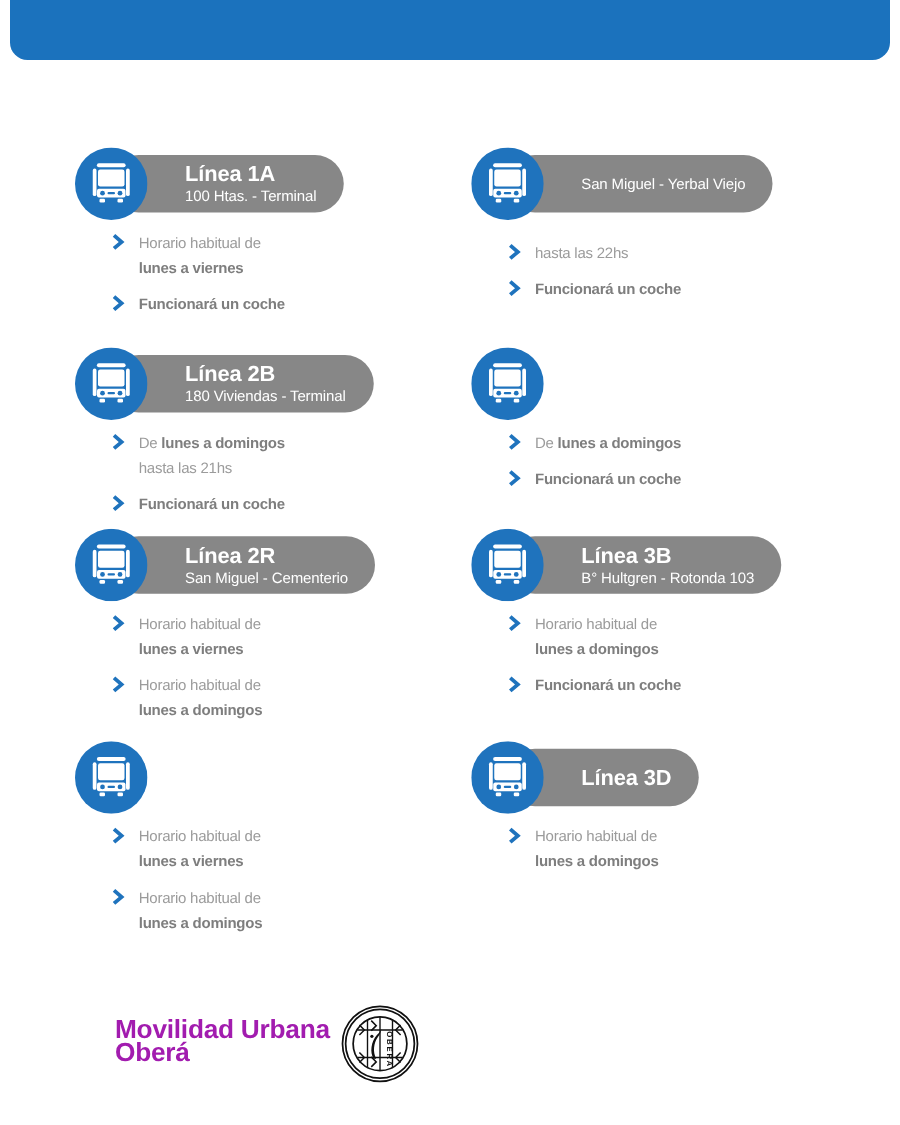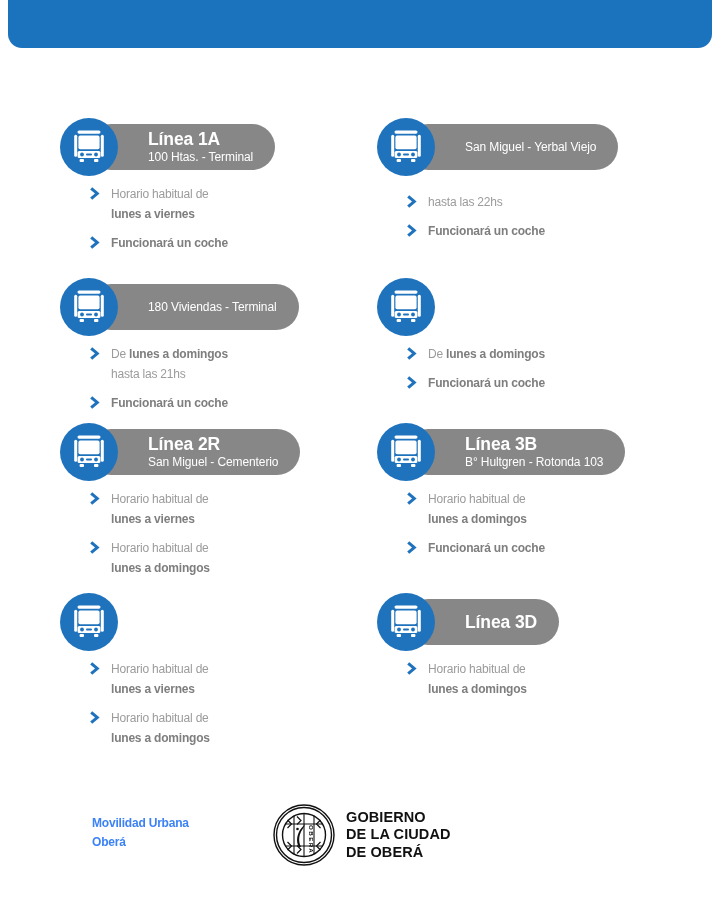--- a/index.html
+++ b/index.html
@@ -142,24 +142,24 @@
     left: 0;
     top: 800px;
     width: 720px;
     height: 80px;
   }
 
   .footer-brand {
     position: absolute;
     left: 92px;
     top: 14px;
-    font-size: 12px;
+    font-size: 21px;
     font-weight: bold;
     line-height: 19px;
-    color: #3b82f6;
+    color: #a21caf;
     letter-spacing: -0.2px;
   }
 
   .gov-block {
     position: absolute;
     left: 272px;
     top: 0px;
     display: flex;
     align-items: center;
     gap: 10px;
@@ -249,20 +249,21 @@
           <li class="bullet"><span class="chev">
               <svg viewBox="0 0 13 15" width="13" height="15">
                 <path d="M2.2 1.2 L9.6 7.5 L2.2 13.8 L0.2 11.6 L5.0 7.5 L0.2 3.4 Z" fill="#1f73bd"></path>
               </svg>
             </span><span><span class="b-strong" style="display: block;">Funcionará un coche</span></span></li>
         </ul>
       </div>
       <div class="card row-2">
         <div class="card-head">
           <div class="pill">
+            <div class="pill-title">Línea 2B</div>
             <div class="pill-sub">180 Viviendas - Terminal</div>
           </div>
           <div class="bus-badge">
             <svg viewBox="0 0 58 58">
               <circle cx="29" cy="29" r="29" fill="#1f73bd"></circle>
               <rect x="17.5" y="12.5" width="23" height="3.2" rx="1.6" fill="#ffffff"></rect>
               <rect x="14.2" y="16.8" width="3.0" height="22" rx="1.5" fill="#ffffff"></rect>
               <rect x="40.8" y="16.8" width="3.0" height="22" rx="1.5" fill="#ffffff"></rect>
               <rect x="18.4" y="17.6" width="21.2" height="13.6" rx="1.8" fill="#ffffff"></rect>
               <rect x="17.6" y="33.0" width="22.8" height="7.0" rx="1.6" fill="#ffffff"></rect>
@@ -484,21 +485,16 @@
           <circle cx="25.5" cy="29" r="1.3" fill="#111111"></circle>
           <g fill="#111111" font-family="'Liberation Sans', sans-serif" font-size="6.2" font-weight="bold" text-anchor="middle">
             <text x="37.4" y="27.5" transform="rotate(90 37.4 27.5)">O</text>
             <text x="37.4" y="33.5" transform="rotate(90 37.4 33.5)">B</text>
             <text x="37.4" y="39.3" transform="rotate(90 37.4 39.3)">E</text>
             <text x="37.4" y="45.1" transform="rotate(90 37.4 45.1)">R</text>
             <text x="37.4" y="50.6" transform="rotate(90 37.4 50.6)">A</text>
           </g>
         </svg>
       </div>
-      <div class="gov-text">
-        <div>GOBIERNO</div>
-        <div>DE LA CIUDAD</div>
-        <div>DE OBERÁ</div>
-      </div>
     </div>
   </div>
 
 </div>
 
 </body></html>

